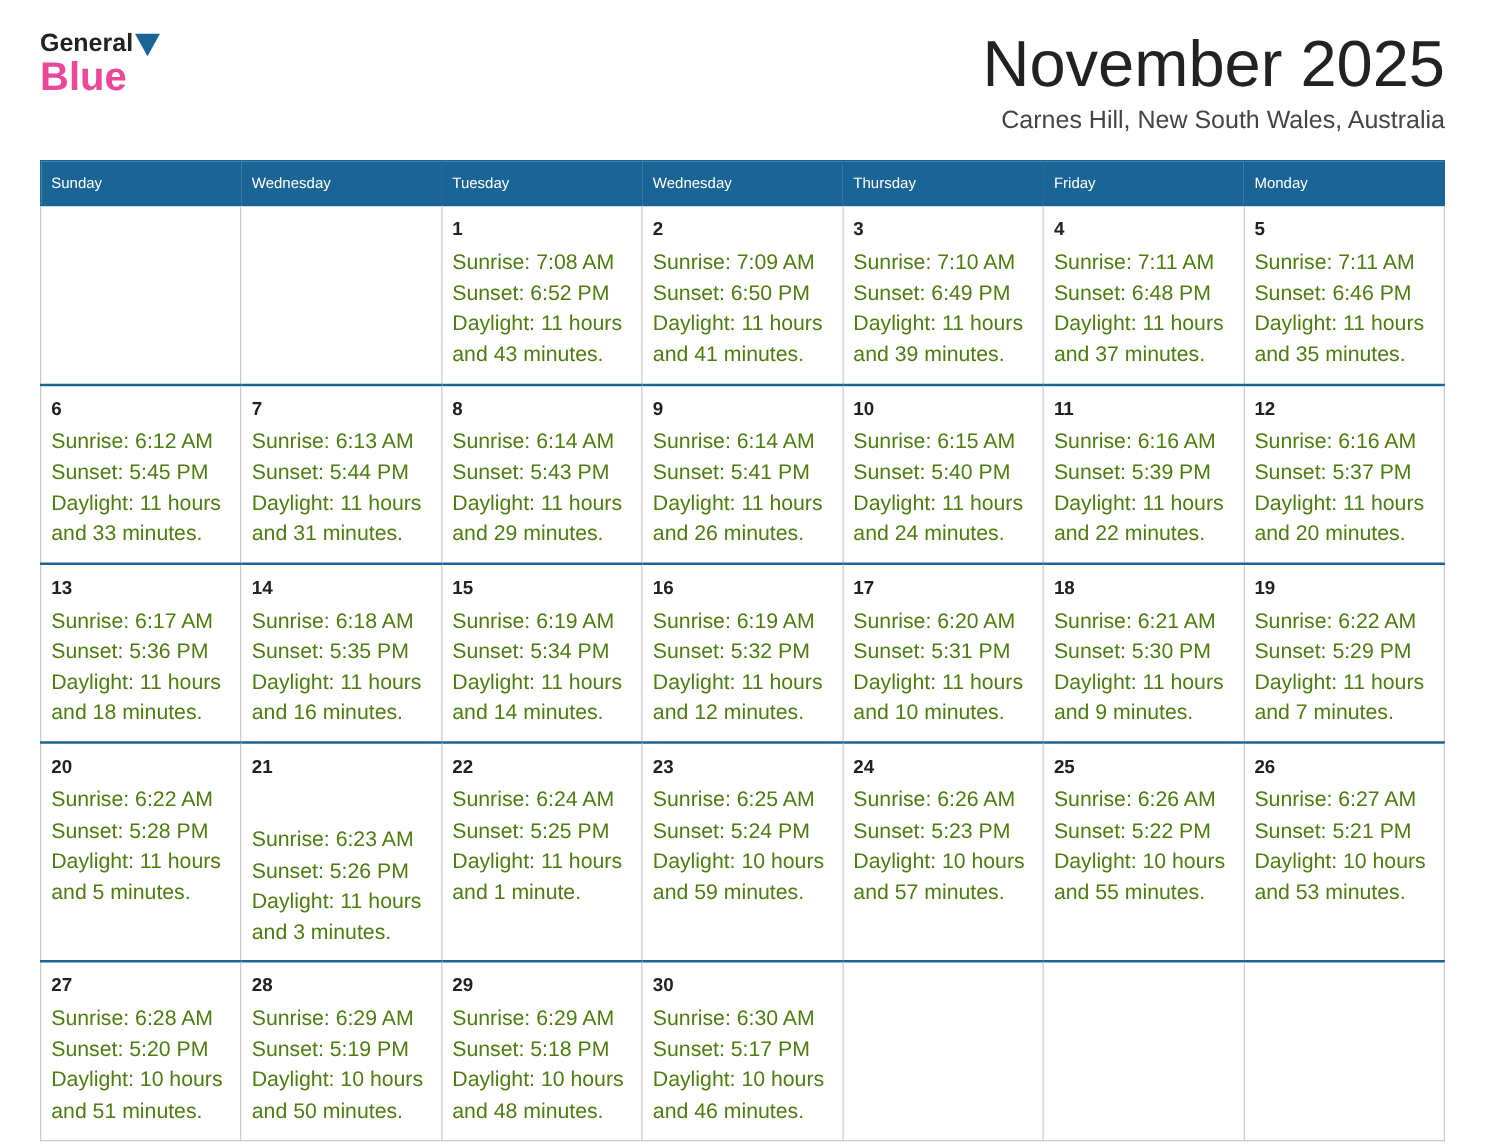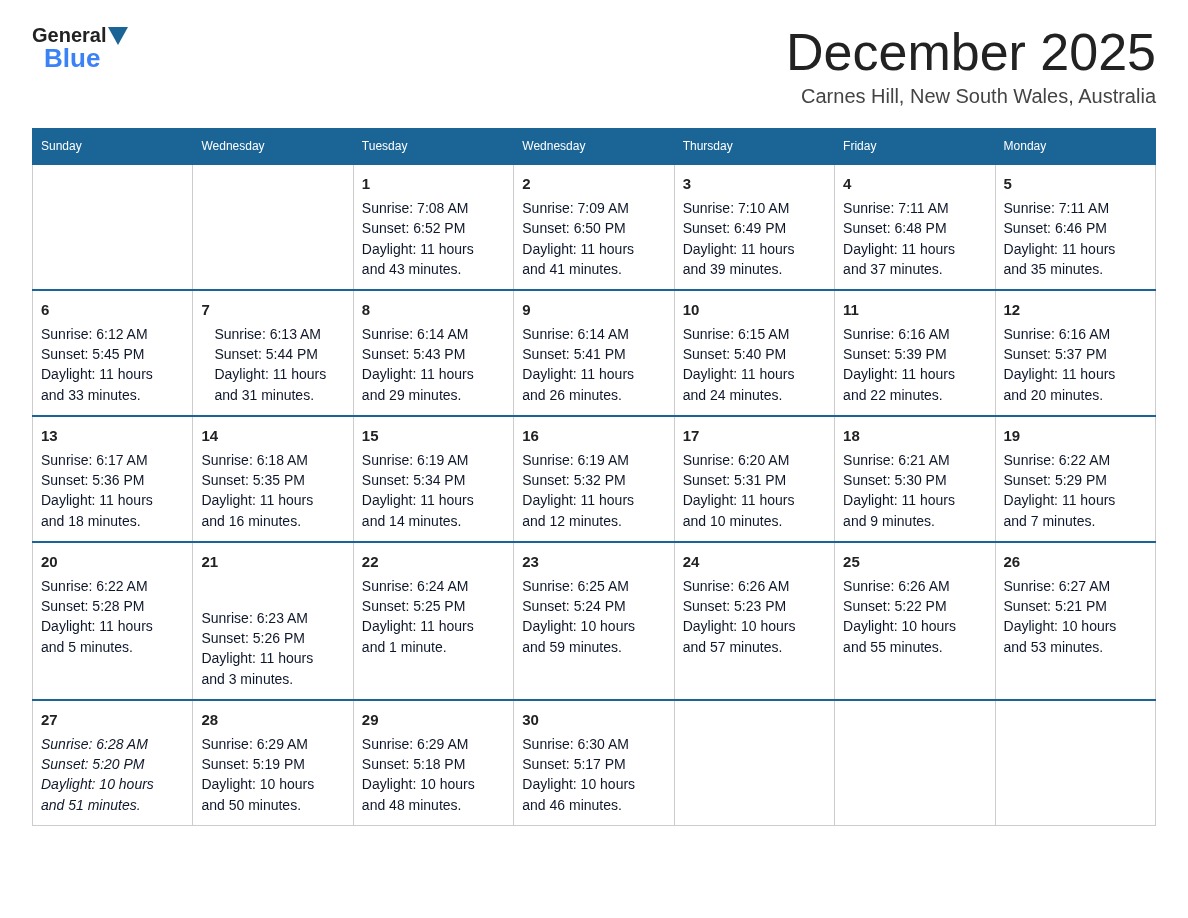--- a/index.html
+++ b/index.html
@@ -32,25 +32,25 @@
       display: inline-block;
       width: 0;
       height: 0;
       border-left: 10px solid transparent;
       border-right: 10px solid transparent;
       border-top: 18px solid #1a6496;
       margin: 0 2px;
       vertical-align: middle;
     }
     .logo-blue {
-      color: #3b82f6;
-      font-size: 26px;
+      color: #ec4899;
+      font-size: 32px;
       font-weight: bold;
       margin-top: -4px;
-      margin-left: 12px;
+      margin-left: 0;
     }
     .title-section {
       text-align: right;
     }
     .month-title {
       font-size: 52px;
       font-weight: normal;
       color: #222;
       line-height: 1.1;
     }
@@ -88,40 +88,40 @@
       border-top: 2px solid #1a6496;
     }
     .day-number {
       font-size: 15px;
       font-weight: bold;
       color: #222;
       display: block;
       margin-bottom: 3px;
     }
     .day-info {
-      font-size: 14px;
-      color: #0f172a;
+      font-size: 17px;
+      color: #4d7c0f;
     }
     .empty-cell {
       background: #fff;
     }
   </style>
 </head>
 <body>
 
 <div class="header">
   <div class="logo">
     <div class="logo-text">
       <span class="logo-general">General</span>
       <span class="logo-triangle"></span>
     </div>
     <span class="logo-blue">Blue</span>
   </div>
   <div class="title-section">
-    <div class="month-title">December 2025</div>
+    <div class="month-title">November 2025</div>
     <div class="location-title">Carnes Hill, New South Wales, Australia</div>
   </div>
 </div>
 
 <table class="calendar">
   <thead>
     <tr>
     <th>Sunday</th>
         <th>Wednesday</th>
         <th>Tuesday</th>
@@ -174,21 +174,21 @@
       <tr>
         <td>
           <span class="day-number">6</span>
           <div class="day-info" style="white-space: pre-line;">Sunrise: 6:12 AM
 Sunset: 5:45 PM
 Daylight: 11 hours
 and 33 minutes.</div>
         </td>
         <td>
           <span class="day-number">7</span>
-          <div class="day-info" style="white-space: pre-line; margin-left: 13px;">Sunrise: 6:13 AM
+          <div class="day-info" style="white-space: pre-line;">Sunrise: 6:13 AM
 Sunset: 5:44 PM
 Daylight: 11 hours
 and 31 minutes.</div>
         </td>
         <td>
           <span class="day-number">8</span>
           <div class="day-info" style="white-space: pre-line;">Sunrise: 6:14 AM
 Sunset: 5:43 PM
 Daylight: 11 hours
 and 29 minutes.</div>
@@ -320,21 +320,21 @@
           <span class="day-number">26</span>
           <div class="day-info" style="white-space: pre-line;">Sunrise: 6:27 AM
 Sunset: 5:21 PM
 Daylight: 10 hours
 and 53 minutes.</div>
         </td>
       </tr>
       <tr>
         <td>
           <span class="day-number">27</span>
-          <div class="day-info" style="white-space: pre-line; font-style: italic;">Sunrise: 6:28 AM
+          <div class="day-info" style="white-space: pre-line;">Sunrise: 6:28 AM
 Sunset: 5:20 PM
 Daylight: 10 hours
 and 51 minutes.</div>
         </td>
         <td>
           <span class="day-number">28</span>
           <div class="day-info" style="white-space: pre-line;">Sunrise: 6:29 AM
 Sunset: 5:19 PM
 Daylight: 10 hours
 and 50 minutes.</div>

